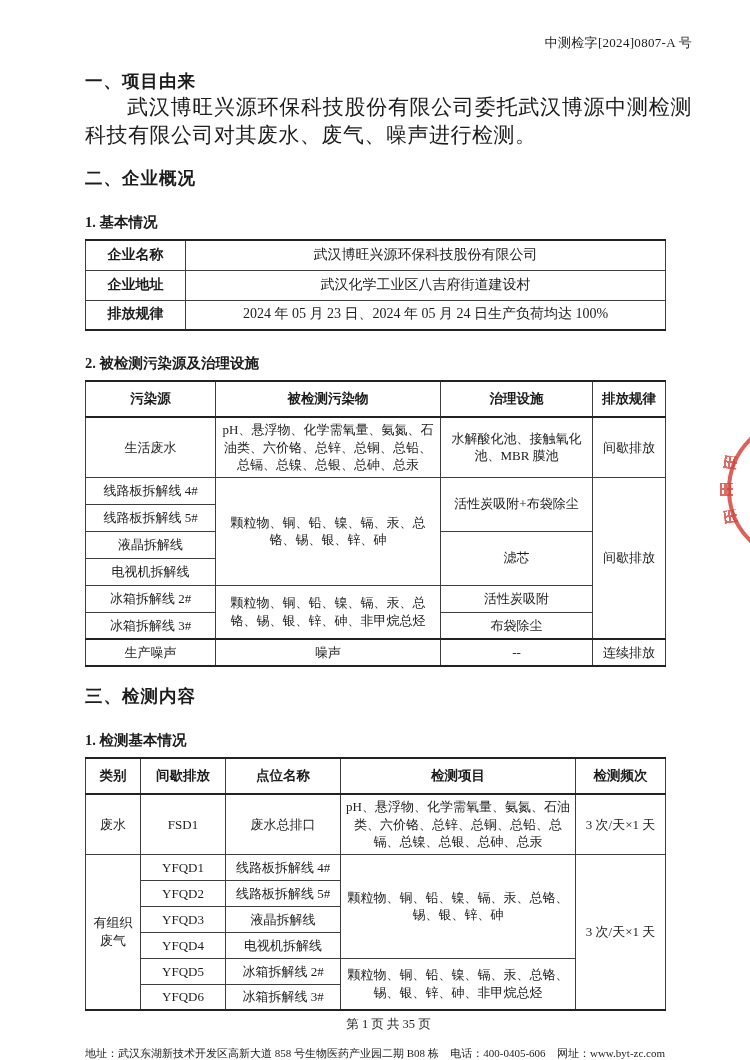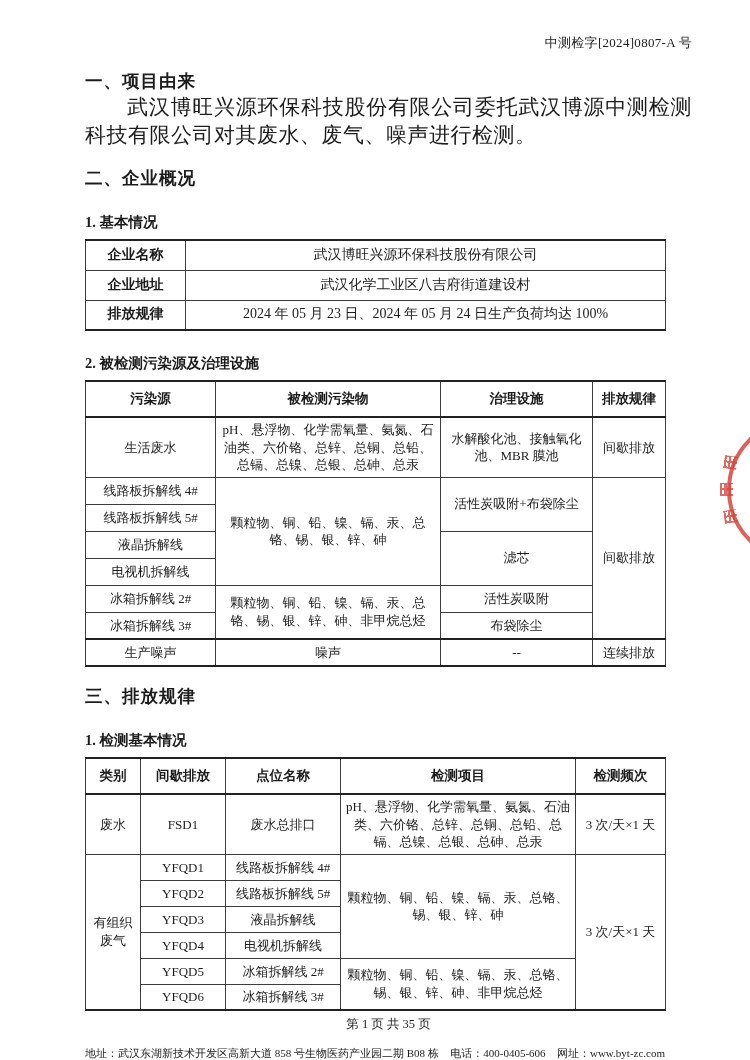--- a/index.html
+++ b/index.html
@@ -145,21 +145,21 @@
       </tr>
       <tr class="noise-row">
         <td>生产噪声</td>
         <td>噪声</td>
         <td>--</td>
         <td>连续排放</td>
       </tr>
     </tbody>
   </table>
 
-  <div class="sec-title">三、排放规律</div>
+  <div class="sec-title">三、检测内容</div>
   <div class="sub-title">1. 检测基本情况</div>
 
   <table class="t3">
     <colgroup>
       <col style="width:55px">
         <col style="width:85px">
         <col style="width:115px">
         <col style="width:235px">
         <col style="width:90px">
     </colgroup>

